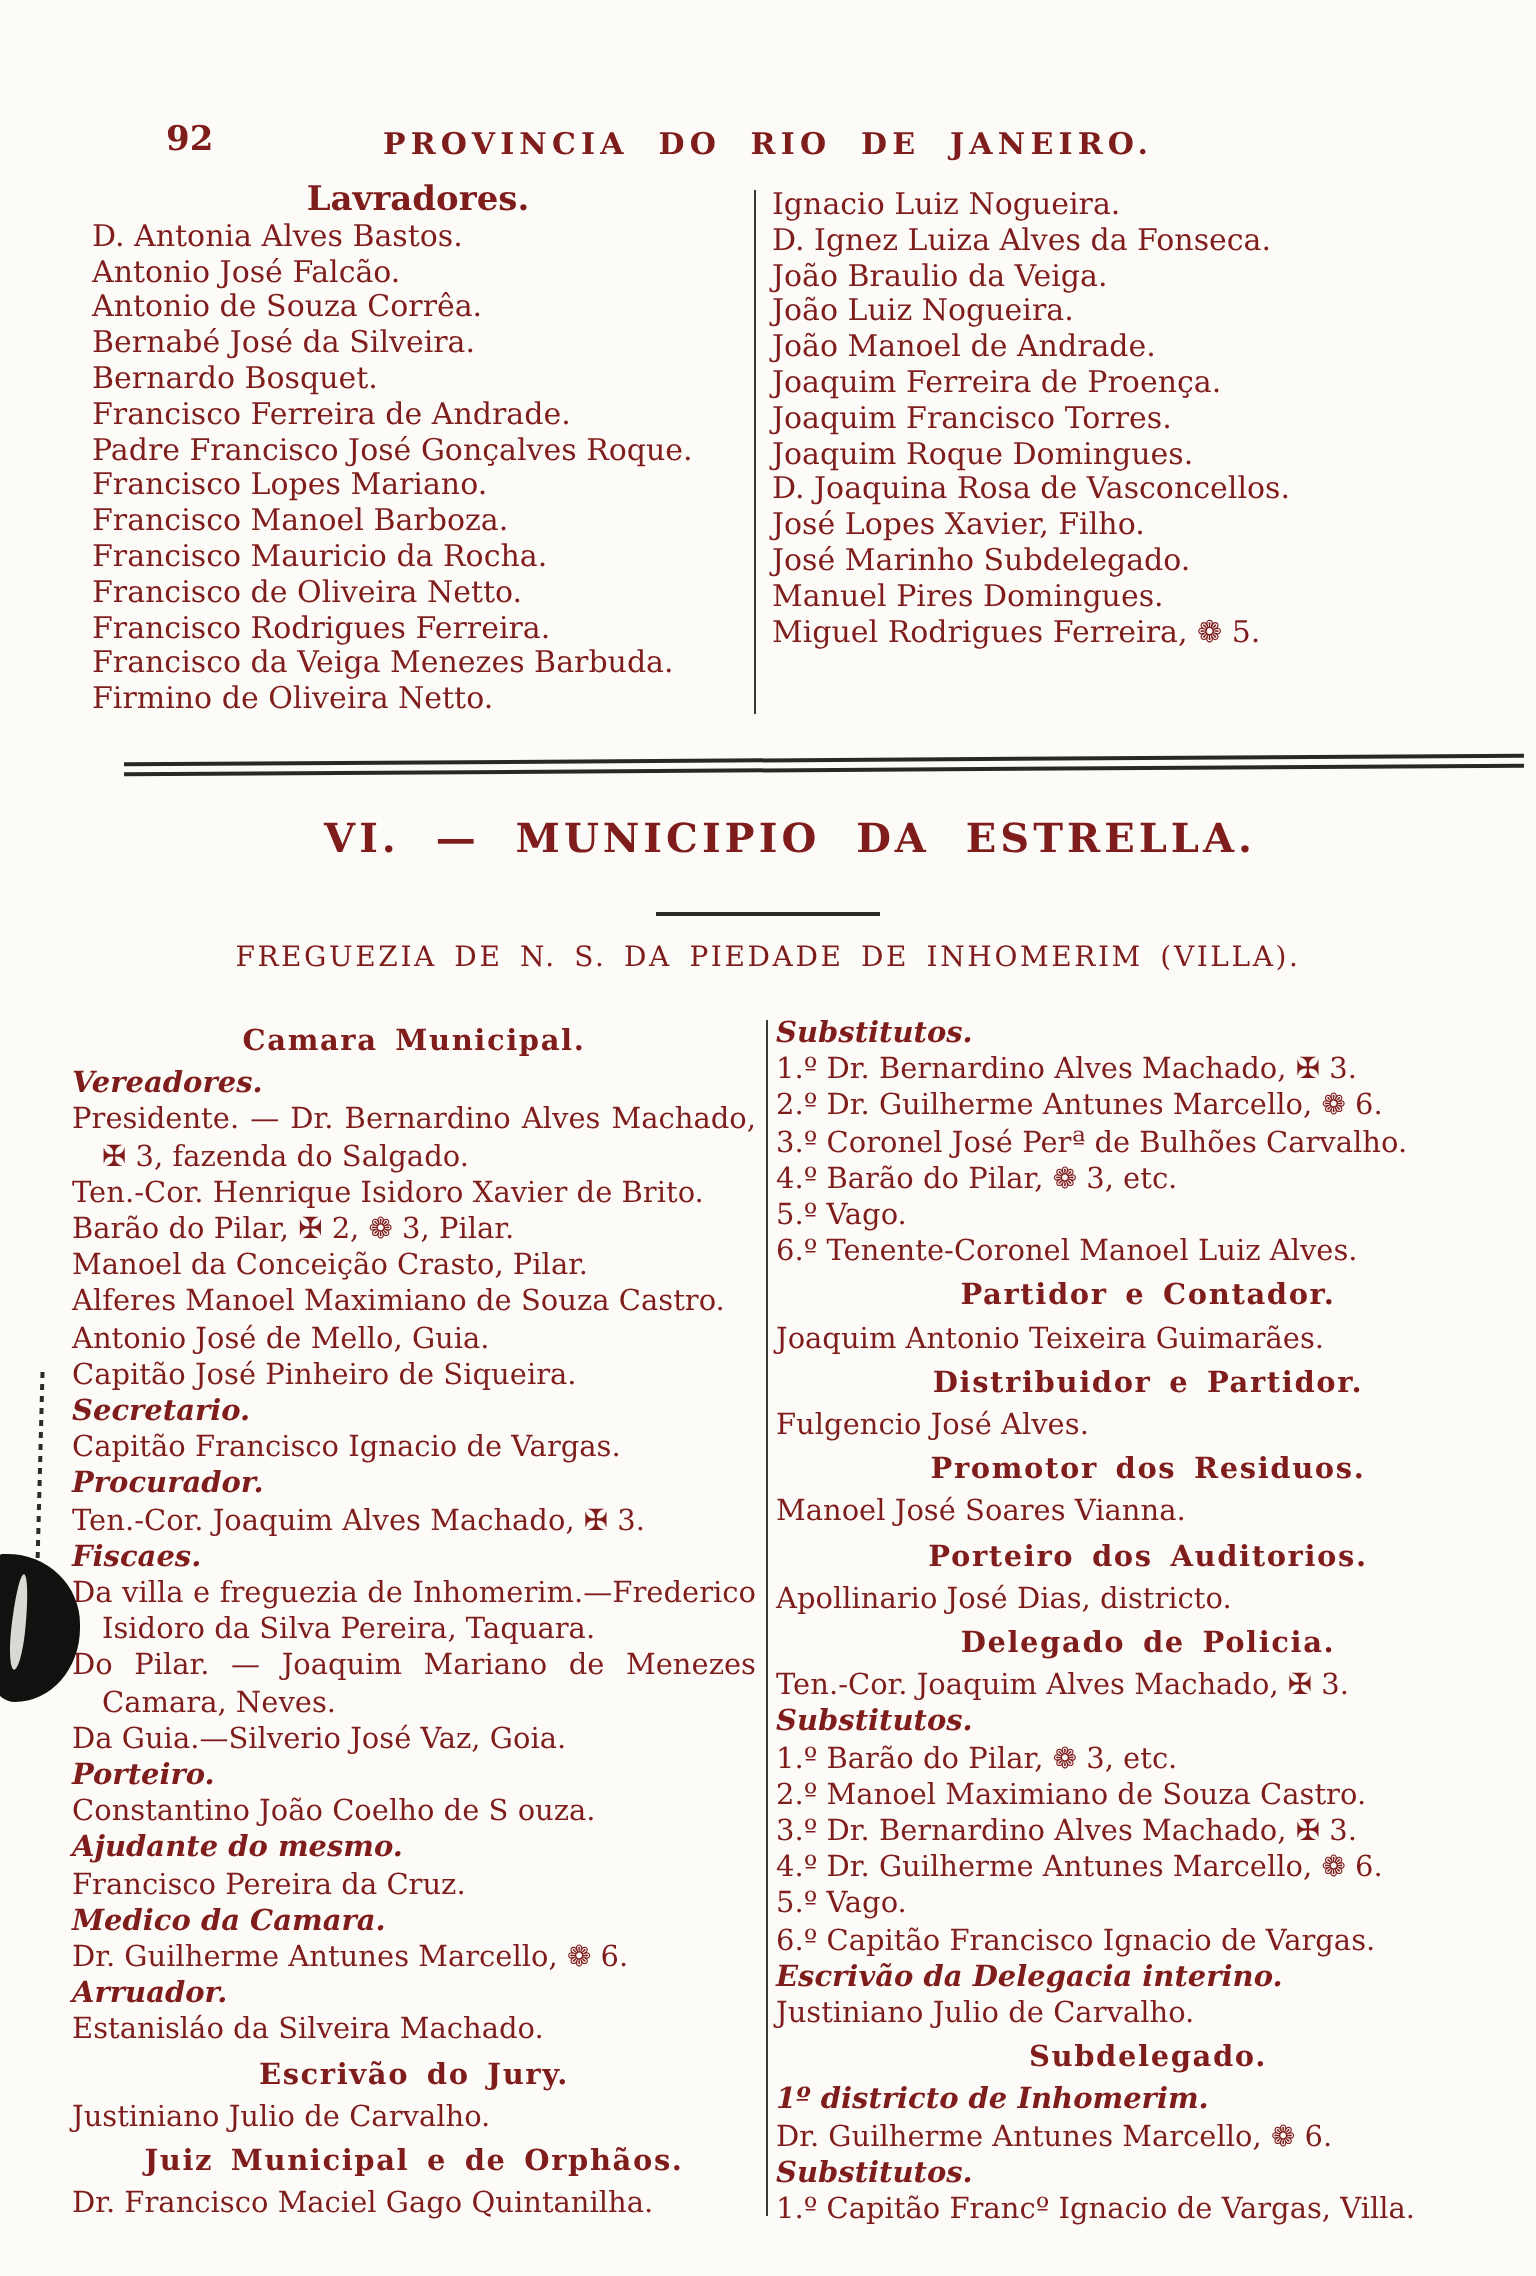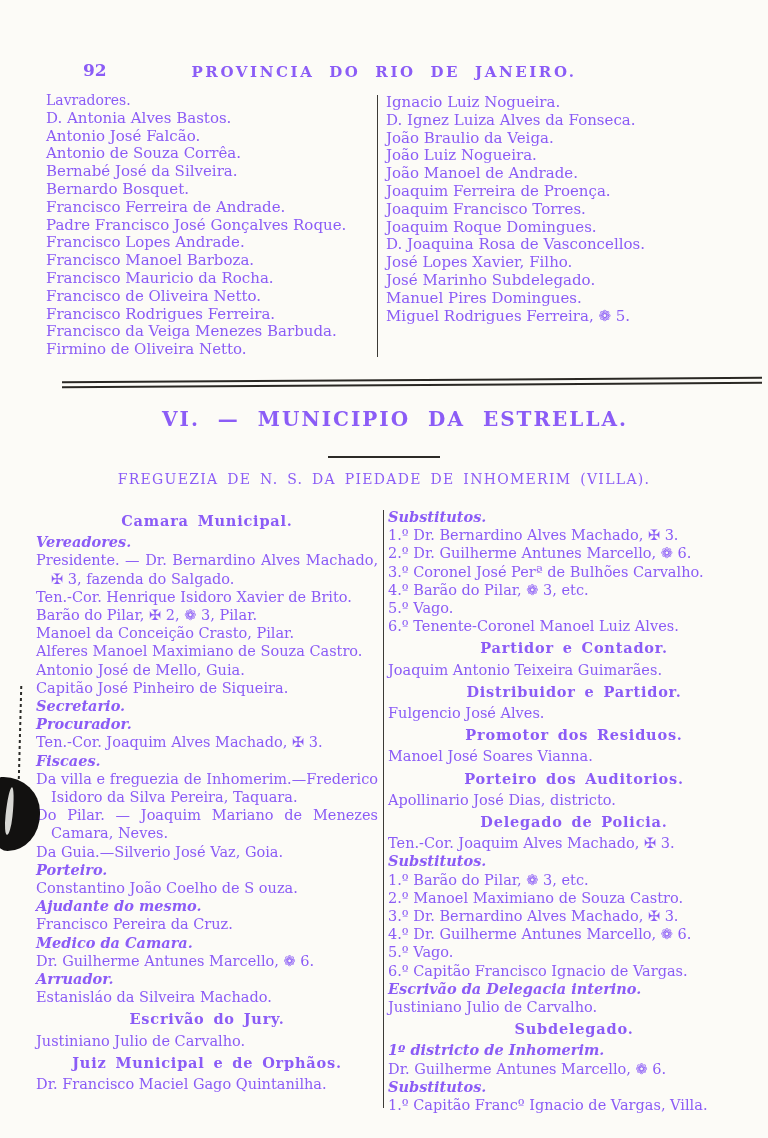--- a/index.html
+++ b/index.html
@@ -1,29 +1,29 @@
 <!DOCTYPE html>
 <html><head>
 <meta charset="utf-8">
 <title>Almanak — Provincia do Rio de Janeiro, p. 92</title>
 <style>
   html,body { margin:0; padding:0; background:#e9e8e3; }
   .sheet {
     position:relative; width:768px; height:1138px; margin:0 auto;
-    background:#fcfbf7; color:#8b5cf6; overflow:hidden;
+    background:#fcfbf7; color:#7f1d1d; overflow:hidden;
     font-family:"DejaVu Serif", serif;
   }
   
   .page-number { position:absolute; left:83px; top:60px; font-size:17px; font-weight:bold; }
   .page-title  { position:absolute; left:0; right:0; top:63px; text-align:center;
                  font-size:15px; font-weight:bold; letter-spacing:2.6px; word-spacing:7px; }
   
   .top-left  { position:absolute; left:46px;  top:92px;  width:326px; font-size:15px; line-height:17.8px; }
   .top-right { position:absolute; left:386px; top:94px;  width:374px; font-size:15px; line-height:17.8px; }
-  .col-heading { text-align:left; font-weight:normal; font-size:14px; }
+  .col-heading { text-align:center; font-weight:bold; font-size:17px; }
   .vrule-top    { position:absolute; left:377px; top:95px;  width:1px; height:262px; background:#3c3a36; }
   .vrule-bottom { position:absolute; left:383px; top:510px; width:1px; height:598px; background:#3c3a36; }
   
   .double-rule { position:absolute; left:62px; top:379px; width:700px; height:3px;
                  border-top:2px solid #2a2824; border-bottom:2px solid #2a2824;
                  transform:rotate(-0.35deg); }
   
   .muni-title { position:absolute; left:0; right:0; top:407px; text-align:center;
                 font-size:20px; font-weight:bold; letter-spacing:2px; word-spacing:9px;padding-left:22px; }
   .short-rule { position:absolute; top:456px; left:50%; transform:translateX(-50%);
@@ -58,21 +58,21 @@
   <div class="top-left">
     <div class="col-heading">Lavradores.</div>
     <div>
         <div class="line">D. Antonia Alves Bastos.</div>
         <div class="line">Antonio José Falcão.</div>
         <div class="line">Antonio de Souza Corrêa.</div>
         <div class="line">Bernabé José da Silveira.</div>
         <div class="line">Bernardo Bosquet.</div>
         <div class="line">Francisco Ferreira de Andrade.</div>
         <div class="line">Padre Francisco José Gonçalves Roque.</div>
-        <div class="line">Francisco Lopes Andrade.</div>
+        <div class="line">Francisco Lopes Mariano.</div>
         <div class="line">Francisco Manoel Barboza.</div>
         <div class="line">Francisco Mauricio da Rocha.</div>
         <div class="line">Francisco de Oliveira Netto.</div>
         <div class="line">Francisco Rodrigues Ferreira.</div>
         <div class="line">Francisco da Veiga Menezes Barbuda.</div>
         <div class="line">Firmino de Oliveira Netto.</div>
       </div>
   </div>
 
   <div class="top-right">
@@ -105,20 +105,21 @@
       <div class="h-bold">Camara Municipal.</div>
       <div class="h-italic">Vereadores.</div>
       <div class="entry">Presidente. — Dr. Bernardino Alves Machado, ✠ 3, fazenda do Salgado.</div>
       <div class="line">Ten.-Cor. Henrique Isidoro Xavier de Brito.</div>
       <div class="line">Barão do Pilar, ✠ 2, ❁ 3, Pilar.</div>
       <div class="line">Manoel da Conceição Crasto, Pilar.</div>
       <div class="line">Alferes Manoel Maximiano de Souza Castro.</div>
       <div class="line">Antonio José de Mello, Guia.</div>
       <div class="line">Capitão José Pinheiro de Siqueira.</div>
       <div class="h-italic">Secretario.</div>
+      <div class="line">Capitão Francisco Ignacio de Vargas.</div>
       <div class="h-italic">Procurador.</div>
       <div class="line">Ten.-Cor. Joaquim Alves Machado, ✠ 3.</div>
       <div class="h-italic">Fiscaes.</div>
       <div class="entry">Da villa e freguezia de Inhomerim.—Frederico Isidoro da Silva Pereira, Taquara.</div>
       <div class="entry">Do Pilar. — Joaquim Mariano de Menezes Camara, Neves.</div>
       <div class="line">Da Guia.—Silverio José Vaz, Goia.</div>
       <div class="h-italic">Porteiro.</div>
       <div class="line">Constantino João Coelho de S ouza.</div>
       <div class="h-italic">Ajudante do mesmo.</div>
       <div class="line">Francisco Pereira da Cruz.</div>

